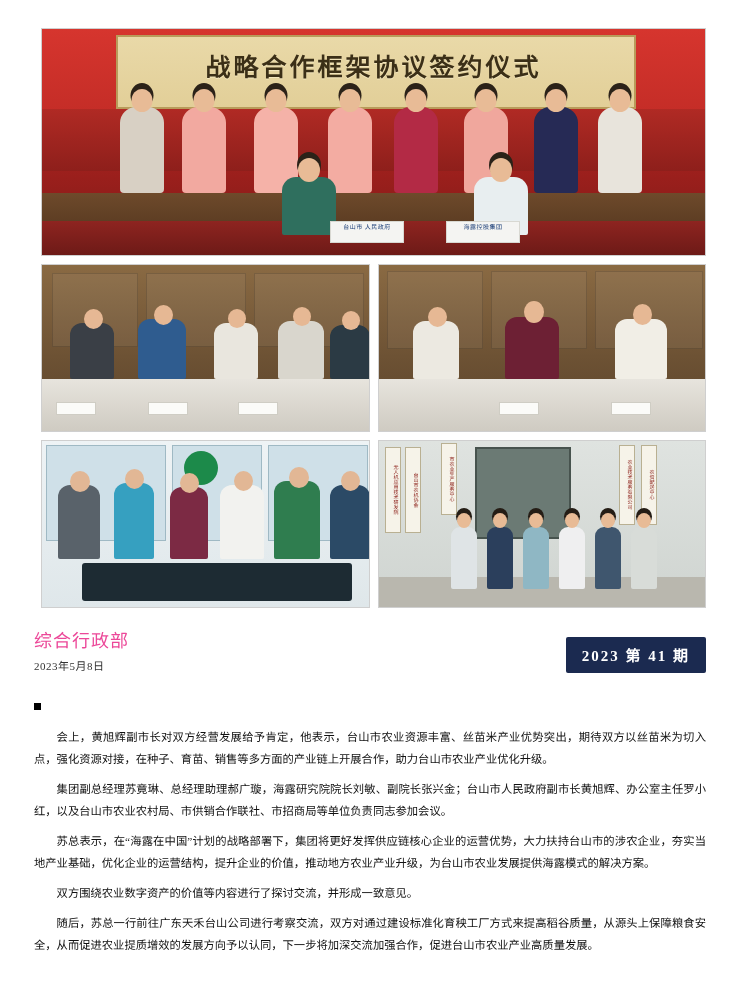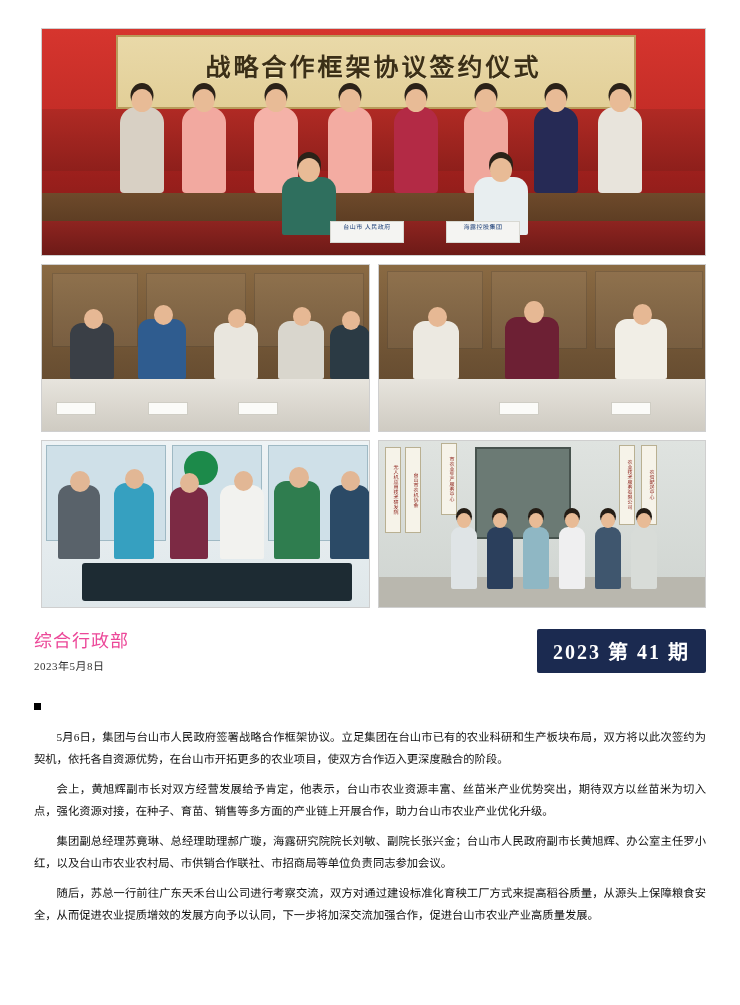--- a/index.html
+++ b/index.html
@@ -139,21 +139,21 @@
   .issue-date {
     margin-top: 5px;
     font-size: 11px;
     color: #333;
     letter-spacing: 0.5px;
   }
   .issue-badge {
     background: #1b2a50;
     color: #ffffff;
     font-family: "Liberation Serif", serif;
-    font-size: 20px;
+    font-size: 15px;
     font-weight: bold;
     letter-spacing: 2px;
     padding: 7px 16px 8px 16px;
     border-radius: 2px;
   }
 
   
   .article { margin-top: 22px; }
   .headline {
     display: flex;
@@ -339,19 +339,20 @@
       <div class="dept">综合行政部</div>
       <div class="issue-date">2023年5月8日</div>
     </div>
     <div class="issue-badge">2023 第 41 期</div>
   </div>
 
   <div class="article">
     <div class="headline">
       <span class="bullet-square"></span>
     </div>
-    <p class="body">5月6日，集团与台山市人民政府签署战略合作框架协议。立足集团在台山市已有的农业科研和生产板块布局，双方将以此次签约为契机，依托各自资源优势，在台山市开拓更多的农业项目，使双方合作迈入更深度融合的阶段。</p>
     <p class="body">会上，黄旭辉副市长对双方经营发展给予肯定，他表示，台山市农业资源丰富、丝苗米产业优势突出，期待双方以丝苗米为切入点，强化资源对接，在种子、育苗、销售等多方面的产业链上开展合作，助力台山市农业产业优化升级。</p>
     <p class="body">集团副总经理苏竟琳、总经理助理郝广璇，海露研究院院长刘敏、副院长张兴金；台山市人民政府副市长黄旭辉、办公室主任罗小红，以及台山市农业农村局、市供销合作联社、市招商局等单位负责同志参加会议。</p>
+    <p class="body">苏总表示，在“海露在中国”计划的战略部署下，集团将更好发挥供应链核心企业的运营优势，大力扶持台山市的涉农企业，夯实当地产业基础，优化企业的运营结构，提升企业的价值，推动地方农业产业升级，为台山市农业发展提供海露模式的解决方案。</p>
+    <p class="body">双方围绕农业数字资产的价值等内容进行了探讨交流，并形成一致意见。</p>
     <p class="body">随后，苏总一行前往广东天禾台山公司进行考察交流，双方对通过建设标准化育秧工厂方式来提高稻谷质量，从源头上保障粮食安全，从而促进农业提质增效的发展方向予以认同，下一步将加深交流加强合作，促进台山市农业产业高质量发展。</p>
   </div>
 
 </div>
 
 </body></html>

